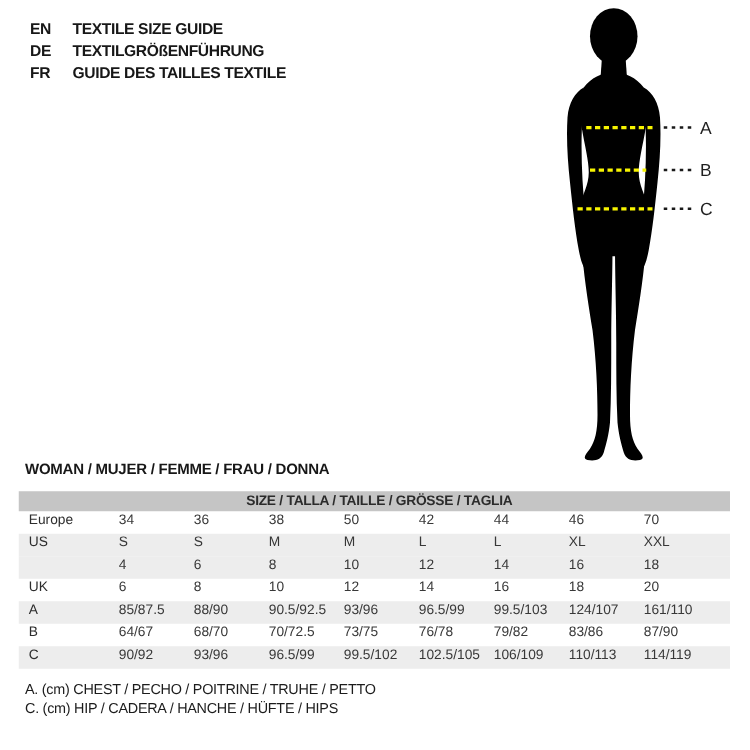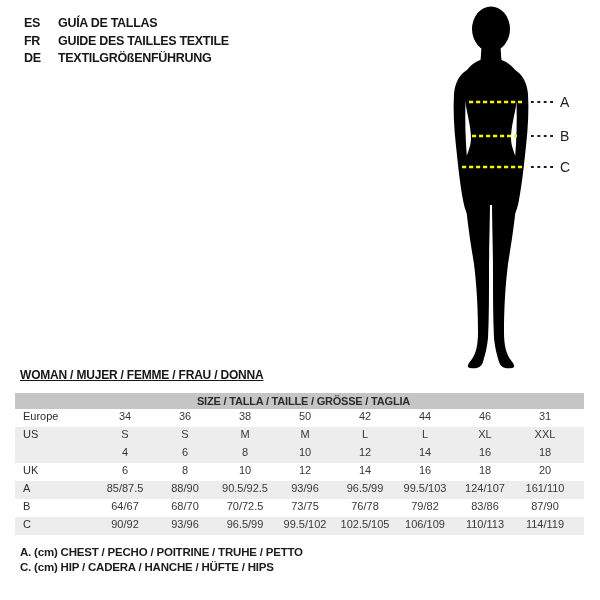--- a/index.html
+++ b/index.html
@@ -14,47 +14,47 @@
   .lang-row{display:flex;height:17.7px;line-height:17.7px;}
   .lang-code{width:34px;font-weight:700;font-size:12.5px;color:#171717;letter-spacing:-0.3px;}
   .lang-label{font-weight:700;font-size:12.5px;color:#171717;letter-spacing:-0.3px;white-space:nowrap;}
   
   .figure-svg{position:absolute;left:425px;top:0;width:135px;height:370px;}
   .measure-letter{position:absolute;font-size:14px;color:#1f1f1f;font-weight:400;}
   .letter-a{left:560px;top:94px;}
   .letter-b{left:560px;top:128px;}
   .letter-c{left:560px;top:159px;}
   
-  .category-line{position:absolute;left:20px;top:368px;font-size:12px;font-weight:700;color:#171717;letter-spacing:-0.2px;text-decoration:underline;}
+  .category-line{position:absolute;left:20px;top:368px;font-size:12px;font-weight:700;color:#171717;letter-spacing:-0.2px;}
   
   .size-table{position:absolute;left:15px;top:393px;width:569px;font-size:11px;color:#383838;}
   .thead{height:16px;line-height:16px;background:#c5c5c5;font-weight:700;color:#2b2b2b;padding-left:8px;box-sizing:border-box;letter-spacing:-0.2px;text-align:center;}
   .trow{display:flex;height:18px;line-height:15.8px;}
   .trow:nth-child(2),.trow:nth-child(3),.trow:nth-child(5),.trow:nth-child(7){background:#ededed;}
   .tlabel{width:80px;padding-left:8px;box-sizing:border-box;color:#2d2d2d;}
-  .tcell{width:60px;text-align:center;}
+  .tcell{width:60px;text-align:left;}
   
   .legend-block{position:absolute;left:20px;top:545px;}
-  .legend-line{height:15.3px;line-height:15.3px;font-size:11.5px;font-weight:700;color:#1c1c1c;letter-spacing:-0.2px;white-space:nowrap;}
+  .legend-line{height:15.3px;line-height:15.3px;font-size:11.5px;font-weight:400;color:#1c1c1c;letter-spacing:-0.2px;white-space:nowrap;}
 </style>
 </head>
 <body>
 
 <div class="lang-block">
   <div class="lang-row">
-    <span class="lang-code">ES</span>
-    <span class="lang-label">GUÍA DE TALLAS</span>
+    <span class="lang-code">EN</span>
+    <span class="lang-label">TEXTILE SIZE GUIDE</span>
+  </div>
+  <div class="lang-row">
+    <span class="lang-code">DE</span>
+    <span class="lang-label">TEXTILGRÖßENFÜHRUNG</span>
   </div>
   <div class="lang-row">
     <span class="lang-code">FR</span>
     <span class="lang-label">GUIDE DES TAILLES TEXTILE</span>
-  </div>
-  <div class="lang-row">
-    <span class="lang-code">DE</span>
-    <span class="lang-label">TEXTILGRÖßENFÜHRUNG</span>
   </div>
 </div>
 
 <svg class="figure-svg" viewBox="0 0 135 370" aria-hidden="true">
   <g fill="#000000">
 
     <ellipse cx="66" cy="29" rx="19" ry="22.5"></ellipse>
 
     <path d="M57,40 L75,40 L77,68 L55,68 Z"></path>
 
@@ -137,21 +137,21 @@
   <div>
       <div class="trow">
         <div class="tlabel">Europe</div>
         <div class="tcell">34</div>
         <div class="tcell">36</div>
         <div class="tcell">38</div>
         <div class="tcell">50</div>
         <div class="tcell">42</div>
         <div class="tcell">44</div>
         <div class="tcell">46</div>
-        <div class="tcell">31</div>
+        <div class="tcell">70</div>
       </div>
       <div class="trow">
         <div class="tlabel">US</div>
         <div class="tcell">S</div>
         <div class="tcell">S</div>
         <div class="tcell">M</div>
         <div class="tcell">M</div>
         <div class="tcell">L</div>
         <div class="tcell">L</div>
         <div class="tcell">XL</div>

